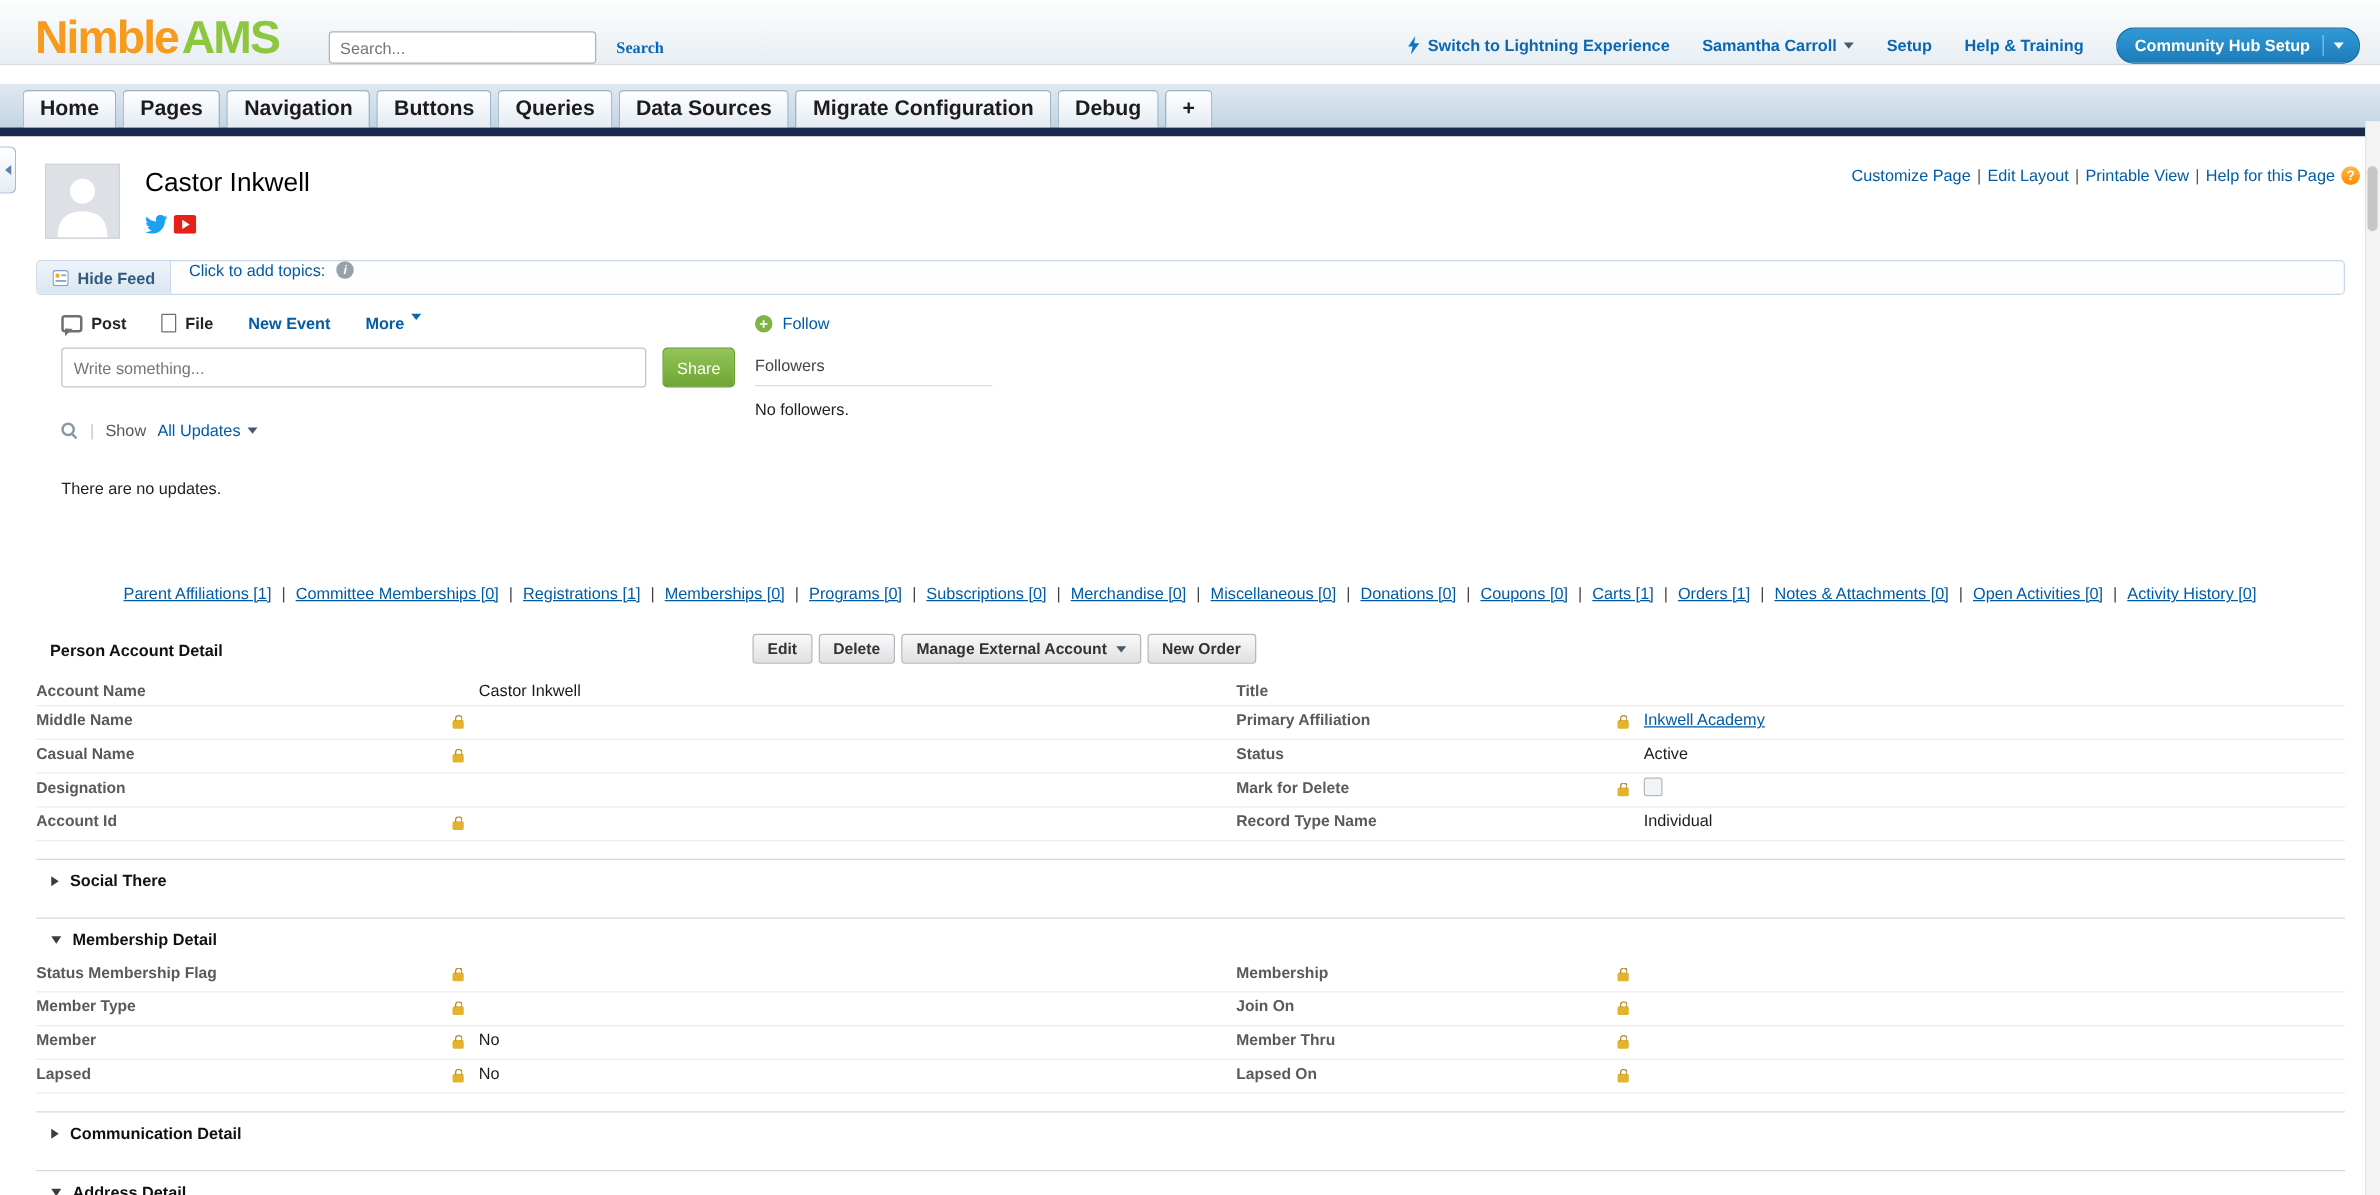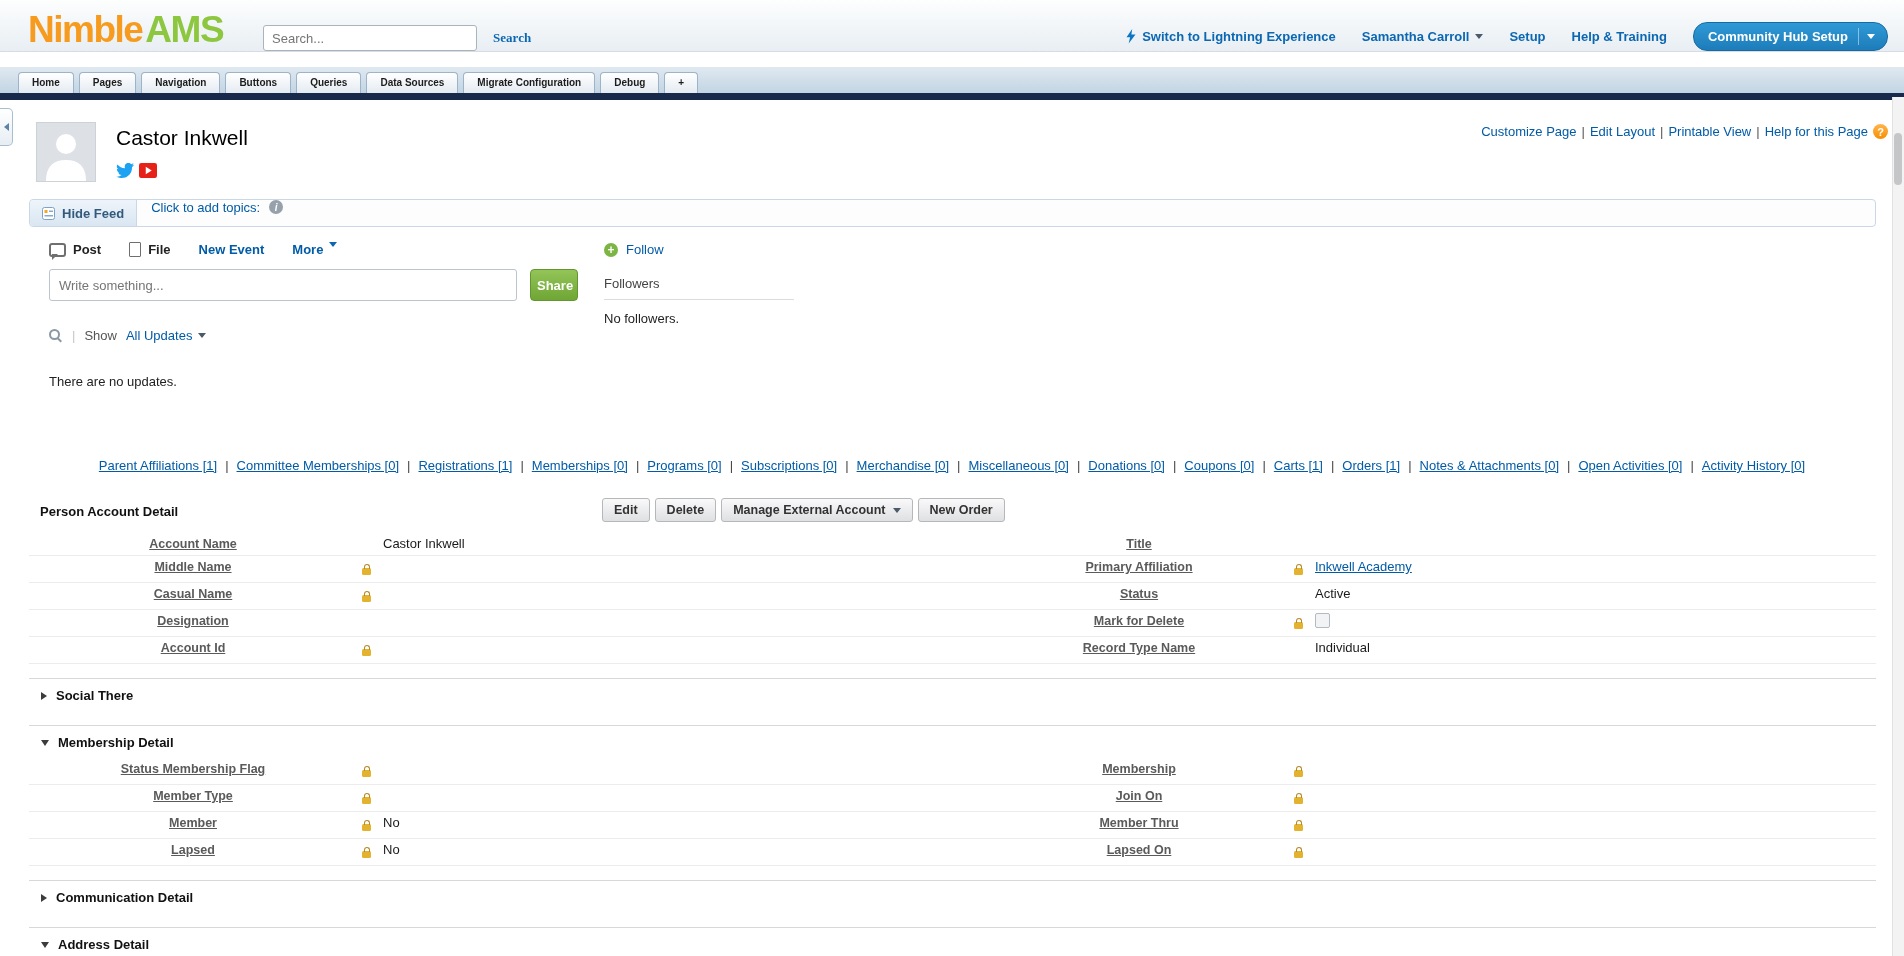--- a/index.html
+++ b/index.html
@@ -31,21 +31,21 @@
   .community-btn{display:flex;align-items:center;gap:0;background:linear-gradient(#2f9ad6,#1d7cba);
     border:1px solid #176aa2;border-radius:14px;color:#fff;height:27px;padding:0 4px 0 14px;cursor:pointer;}
   .community-btn .lbl{font-size:13px;font-weight:bold;padding-right:10px;}
   .community-btn .sep{width:1px;height:17px;background:rgba(255,255,255,.45);}
   .community-btn .cw{padding:0 8px;display:flex;align-items:center;}
   
   .top-gap{height:15px;background:#fff;}
   .tabbar{background:linear-gradient(#e0e9f1,#c2d4e3);padding:5px 0 0 18px;display:flex;gap:5px;
     border-bottom:7px solid #18294b;}
   .tab{background:linear-gradient(#ffffff,#e4ebf2);border:1px solid #9db3c8;border-bottom:none;
-    border-radius:4px 4px 0 0;padding:4px 13px 5px;font-size:10px;font-weight:bold;color:#1c1c1c;cursor:pointer;}
+    border-radius:4px 4px 0 0;padding:4px 13px 5px;font-size:17px;font-weight:bold;color:#1c1c1c;cursor:pointer;}
   
   .content{position:relative;}
   .collapse-handle{position:absolute;left:0;top:8px;width:12px;height:36px;
     background:linear-gradient(#fff,#e6edf3);border:1px solid #a9bdd0;border-left:none;
     border-radius:0 5px 5px 0;display:flex;align-items:center;justify-content:center;cursor:pointer;z-index:5;}
   .tri-left-sm{width:0;height:0;border-top:4px solid transparent;border-bottom:4px solid transparent;
     border-right:5px solid #5c83a8;}
   .page-head{display:flex;align-items:flex-start;padding:22px 16px 0 36px;}
   .avatar{width:58px;height:58px;border:1px solid #cdd2d8;background:#dde1e6;flex:0 0 auto;}
   .head-text{margin-left:20px;}
@@ -70,22 +70,22 @@
   .feed-tabs{display:flex;align-items:center;gap:28px;font-size:13px;font-weight:bold;}
   .ftab{display:flex;align-items:center;gap:7px;color:#222;cursor:pointer;}
   .ftab-link{color:#015ba7;display:flex;align-items:flex-start;gap:6px;cursor:pointer;}
   .bubble-icon{width:13px;height:10px;border:2px solid #6f6f6f;border-radius:3px;position:relative;display:inline-block;}
   .bubble-icon::after{content:'';position:absolute;left:1px;bottom:-5px;width:0;height:0;
     border:3px solid transparent;border-top-color:#6f6f6f;border-left-color:#6f6f6f;}
   .file-icon{width:10px;height:13px;border:1.5px solid #6f6f6f;border-radius:1px;background:#fff;display:inline-block;}
   .composer{margin-top:12px;display:flex;gap:13px;align-items:flex-start;}
   .composer-input{width:448px;height:30px;border:1px solid #bcc5cd;border-radius:3px;padding:0 9px;
     font-size:13px;color:#333;font-family:inherit;}
-  .share-btn{width:48px;height:32px;background:linear-gradient(#93c457,#6fa636);border:1px solid #61972e;
-    border-radius:4px;color:#fff;font-weight:bold;font-size:13px;cursor:pointer;font-family:inherit;}
+  .share-btn{width:58px;height:32px;background:linear-gradient(#93c457,#6fa636);border:1px solid #61972e;
+    border-radius:4px;color:#fff;font-weight:normal;font-size:13px;cursor:pointer;font-family:inherit;}
   .show-row{margin-top:27px;display:flex;align-items:center;gap:9px;font-size:13px;color:#555;}
   .mag-icon{width:14px;height:14px;position:relative;display:inline-block;cursor:pointer;}
   .mag-icon::before{content:'';position:absolute;width:7px;height:7px;border:2px solid #8a98a5;border-radius:50%;left:0;top:0;}
   .mag-icon::after{content:'';position:absolute;width:5px;height:2px;background:#8a98a5;transform:rotate(45deg);left:8px;top:10px;}
   .show-sep{color:#c3c8cd;}
   .show-filter{color:#015ba7;display:flex;align-items:center;gap:6px;cursor:pointer;}
   .no-updates{margin-top:31px;font-size:13px;color:#222;}
   .feed-right{position:absolute;left:604px;top:15px;width:190px;}
   .follow-row{display:flex;align-items:center;gap:8px;font-size:13px;}
   .follow-row a{color:#015ba7;}
@@ -102,21 +102,21 @@
   .detail-head{position:relative;margin-top:24px;height:30px;}
   .detail-title{position:absolute;left:40px;top:7px;font-size:13px;font-weight:bold;color:#111;}
   .detail-buttons{position:absolute;left:602px;top:1px;display:flex;gap:5px;}
   .sf-btn{background:linear-gradient(#f9f9fa,#dfe0e2);border:1px solid #b5b8bb;border-radius:3px;
     font-size:12.5px;font-weight:bold;color:#333;padding:4px 11px;display:flex;align-items:center;gap:7px;
     cursor:pointer;font-family:inherit;}
   
   .detail-sections{margin:6px 28px 0 29px;}
   .frow{display:grid;grid-template-columns:328px 20px 612px 300px 20px 1fr;
     border-bottom:1px solid #ececec;align-items:start;padding:3px 0;min-height:16px;}
-  .flabel{font-size:12.5px;font-weight:bold;color:#5a5a5a;text-align:center;line-height:16px;text-decoration:underline;}
+  .flabel{font-size:12.5px;font-weight:bold;color:#5a5a5a;text-align:left;line-height:16px;}
   .flock{padding-left:5px;padding-top:2px;}
   .fvalue{font-size:13px;color:#1a1a1a;padding-left:6px;line-height:16px;}
   .val-link{color:#015ba7 !important;text-decoration:underline;}
   .cbox{display:inline-block;width:13px;height:13px;border:1px solid #b3bac1;background:#f2f3f4;border-radius:2px;}
   .lock-icon{display:inline-block;width:9px;height:7px;background:#e3b330;border-radius:1.5px;position:relative;margin-top:4px;}
   .lock-icon::before{content:'';position:absolute;top:-4px;left:1.5px;width:4px;height:4px;
     border:1.5px solid #b5892a;border-bottom:none;border-radius:4px 4px 0 0;}
   .section-header{border-top:1px solid #d8d8d8;margin-top:14px;padding:9px 0 8px 12px;font-size:13px;
     font-weight:bold;color:#111;display:flex;align-items:center;gap:9px;cursor:pointer;}
   .tri-right{width:0;height:0;border-top:4.5px solid transparent;border-bottom:4.5px solid transparent;

